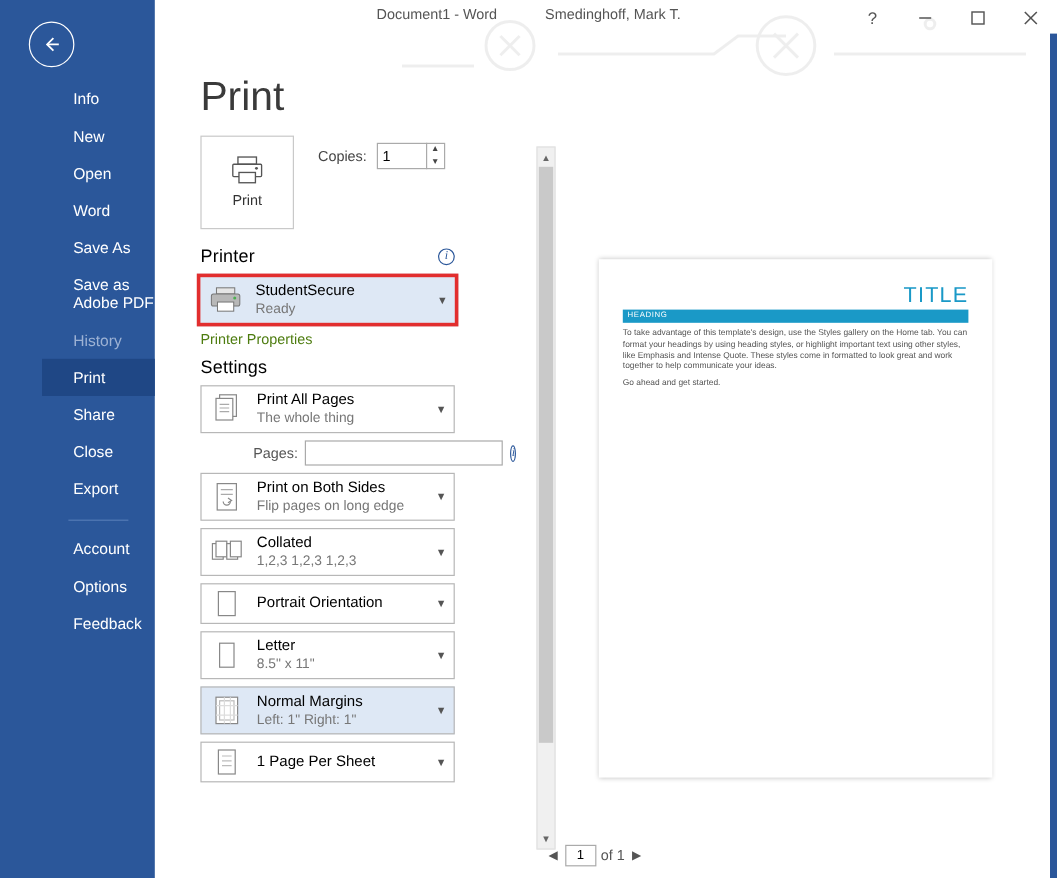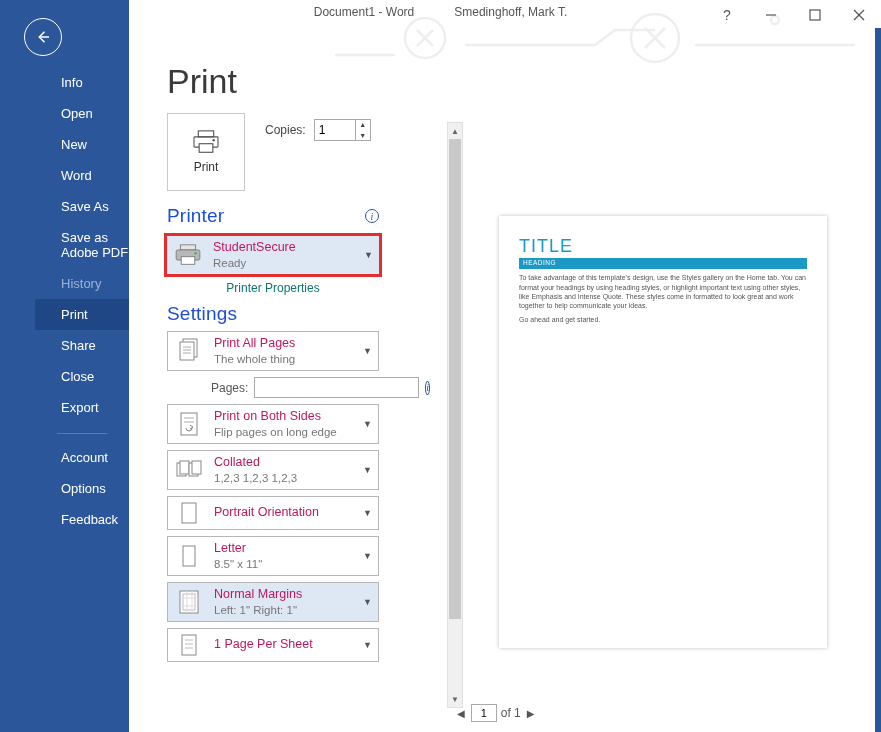--- a/index.html
+++ b/index.html
@@ -26,42 +26,42 @@
   .print-btn-box{width:78px;height:78px;border:1px solid #c9c9c9;background:#fff;display:flex;flex-direction:column;align-items:center;justify-content:center;gap:6px;}
   .print-btn-box svg{width:28px;height:24px;}
   .print-btn-box span{font-size:12px;color:#333;}
   .copies{display:flex;align-items:center;gap:8px;margin-top:6px;}
   .copies label{font-size:12px;color:#444;}
   .spin{display:flex;align-items:center;border:1px solid #aaa;height:22px;background:#fff;}
   .spin input{border:none;width:40px;padding:0 4px;font-size:12px;outline:none;}
   .spin-btns{display:flex;flex-direction:column;border-left:1px solid #aaa;}
   .spin-btns div{width:14px;height:11px;display:flex;align-items:center;justify-content:center;font-size:7px;line-height:1;color:#444;}
   .section-head{display:flex;align-items:center;justify-content:space-between;margin-top:14px;width:212px;}
-  .section-head h3{font-size:19px;color:#1d4ed8;font-weight:400;letter-spacing:.2px;}
+  .section-head h3{font-size:15px;color:#000000;font-weight:400;letter-spacing:.2px;}
   .info-icon{width:14px;height:14px;border:1px solid #2b579a;border-radius:50%;display:flex;align-items:center;justify-content:center;color:#2b579a;font-size:10px;font-style:italic;font-family:Georgia,serif;}
   .dropdown{width:212px;border:1px solid #b7b7b7;background:#fff;display:flex;align-items:center;padding:4px 6px;gap:10px;margin-top:6px;position:relative;}
   .dropdown.highlight{border:3px solid #e22e2e;background:#dee8f5;width:218px;margin-left:-3px;}
   .dropdown .icon{width:30px;display:flex;align-items:center;justify-content:center;flex-shrink:0;}
   .dropdown .labels{display:flex;flex-direction:column;line-height:1.25;}
-  .dropdown .labels .l1{font-size:12.5px;color:#be185d;}
+  .dropdown .labels .l1{font-size:12.5px;color:#000000;}
   .dropdown .labels .l2{font-size:11.5px;color:#777;}
   .dropdown .chev{margin-left:auto;font-size:9px;color:#555;}
-  .link{font-size:12px;color:#0f766e;text-align:center;width:212px;margin-top:4px;}
+  .link{font-size:12px;color:#4d7c0f;text-align:left;width:212px;margin-top:4px;}
   .pages-row{display:flex;align-items:center;gap:6px;width:212px;margin-top:6px;}
   .pages-row label{font-size:12px;color:#555;margin-left:44px;}
   .pages-row input{flex:1;height:21px;border:1px solid #aaa;padding:0 4px;font-size:12px;outline:none;}
   .dropdown.sel{background:#dee8f5;}
   .scroll-track{position:absolute;right:-18px;top:122px;width:16px;height:586px;background:#f0f0f0;border:1px solid #e0e0e0;}
   .scroll-thumb{position:absolute;top:16px;left:1px;right:1px;height:480px;background:#c9c9c9;}
   .scroll-arrow{position:absolute;left:0;right:0;height:16px;display:flex;align-items:center;justify-content:center;font-size:8px;color:#666;}
   .scroll-arrow.up{top:0;}
   .scroll-arrow.dn{bottom:0;}
   .preview-pane{flex:1;height:100%;z-index:2;position:relative;display:flex;flex-direction:column;align-items:center;}
   .page-sheet{width:328px;height:432px;background:#fff;box-shadow:0 0 4px rgba(0,0,0,.25);margin-top:216px;padding:18px 20px;font-size:7px;color:#555;line-height:1.35;}
-  .page-sheet .ttl{color:#1a99c7;font-size:18px;font-weight:400;letter-spacing:1px;margin-bottom:0;}
+  .page-sheet .ttl{color:#1a99c7;font-size:18px;font-weight:400;letter-spacing:1px;margin-bottom:0;text-align:right;}
   .page-sheet .hbar{background:#1a99c7;color:#fff;font-size:6.5px;padding:1px 4px;letter-spacing:.5px;margin-bottom:4px;}
   .page-sheet p{margin-bottom:4px;}
   .status-bar{position:absolute;bottom:8px;left:0;right:12px;height:22px;display:flex;align-items:center;padding:0 10px;font-size:12px;color:#555;}
   .pg-nav{display:flex;align-items:center;gap:4px;}
   .pg-nav .nav-ar{font-size:10px;padding:0 2px;}
   .pg-nav input{width:26px;height:18px;border:1px solid #aaa;text-align:center;font-size:11px;}
   .zoom{margin-left:auto;display:flex;align-items:center;gap:8px;}
   .zoom-track{width:100px;height:3px;background:#ccc;position:relative;}
   .zoom-track .tick{position:absolute;left:50%;top:-3px;width:1px;height:9px;background:#888;}
   .zoom-track .handle{position:absolute;left:18%;top:-4px;width:8px;height:11px;background:#888;}
@@ -102,22 +102,22 @@
 
   <div class="sidebar">
     <div class="back-btn">
       <svg viewBox="0 0 24 24">
           <path d="M14 5l-7 7 7 7" fill="none" stroke="#fff" stroke-width="2"></path>
           <line x1="7" y1="12" x2="20" y2="12" stroke="#fff" stroke-width="2"></line>
         </svg>
     </div>
     <div class="side-items">
       <div class="side-item">Info</div>
+      <div class="side-item">New</div>
       <div class="side-item">Open</div>
-      <div class="side-item">New</div>
       <div class="side-item">Word</div>
       <div class="side-item">Save As</div>
       <div class="side-item">Save as Adobe PDF</div>
       <div class="side-item dim">History</div>
       <div class="side-item sel">Print</div>
       <div class="side-item">Share</div>
       <div class="side-item">Close</div>
       <div class="side-item">Export</div>
       <div class="side-sep"></div>
       <div class="side-item">Account</div>

